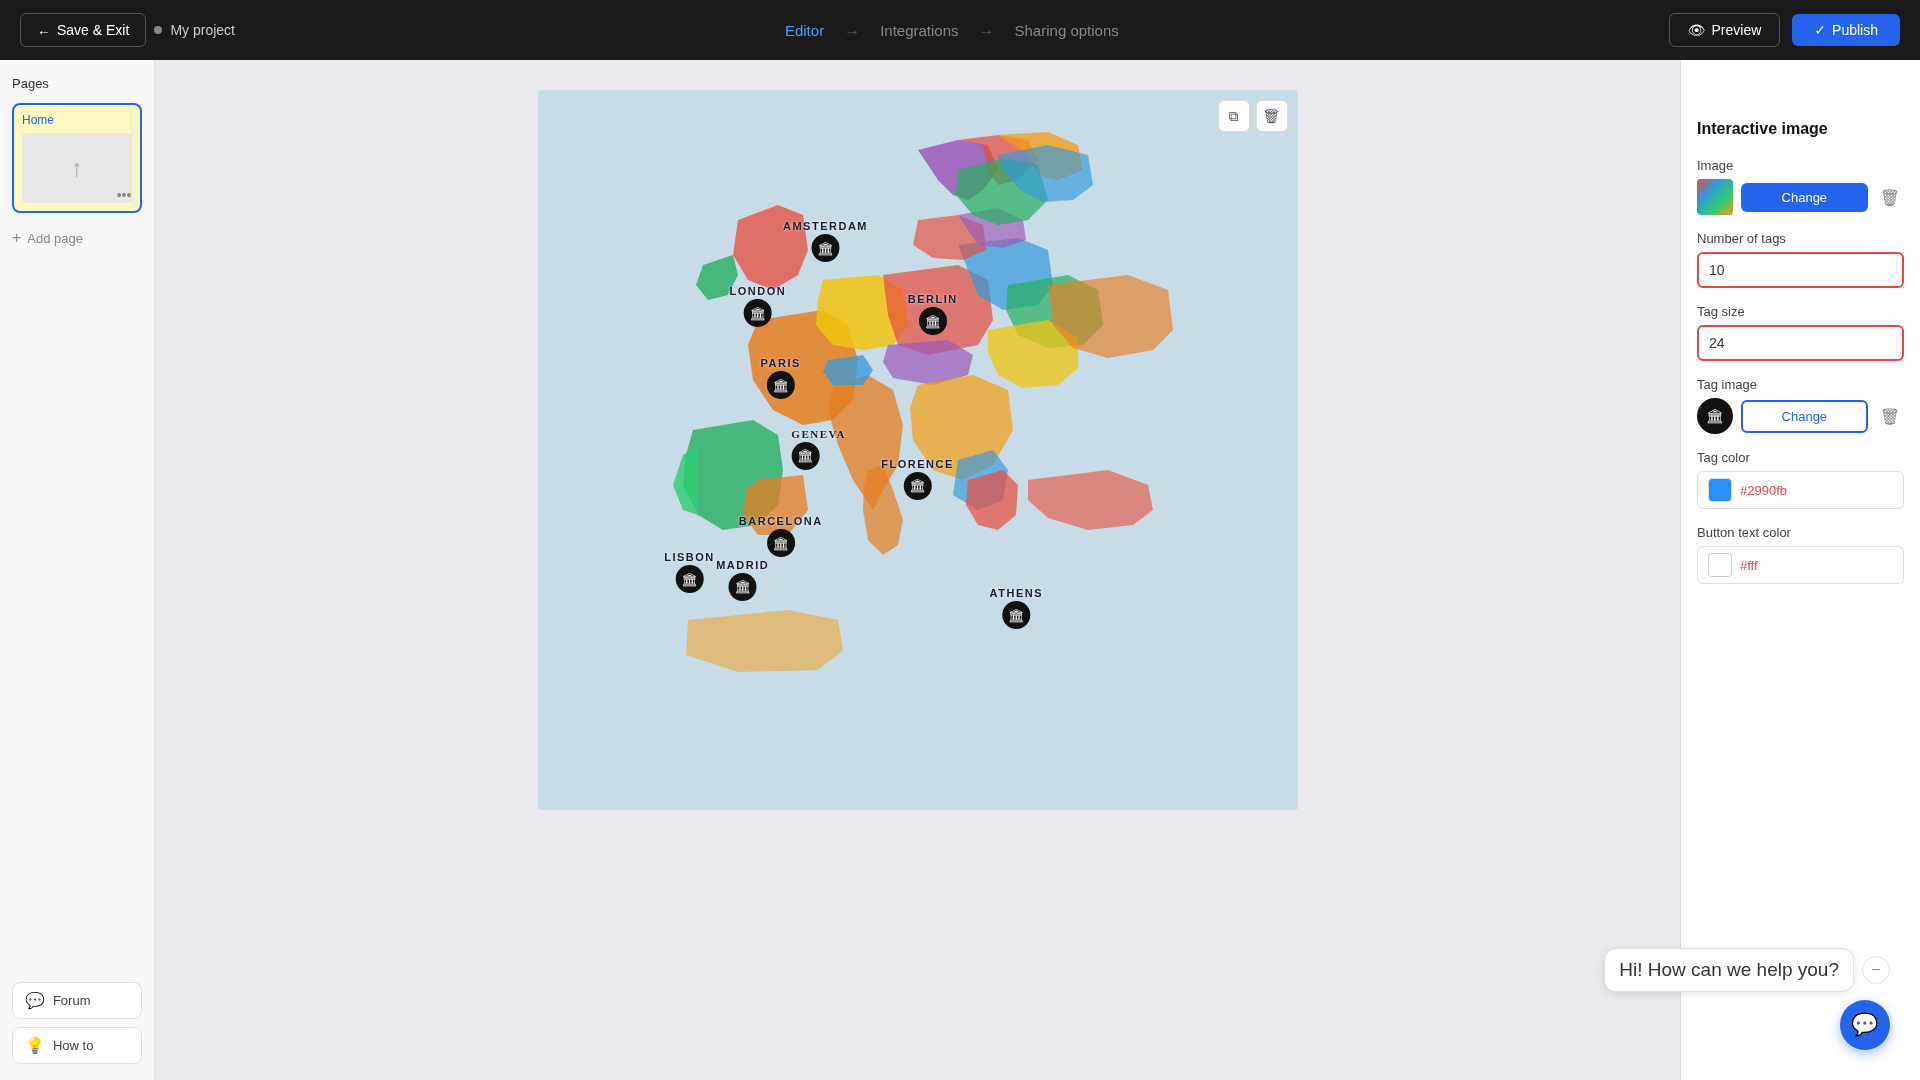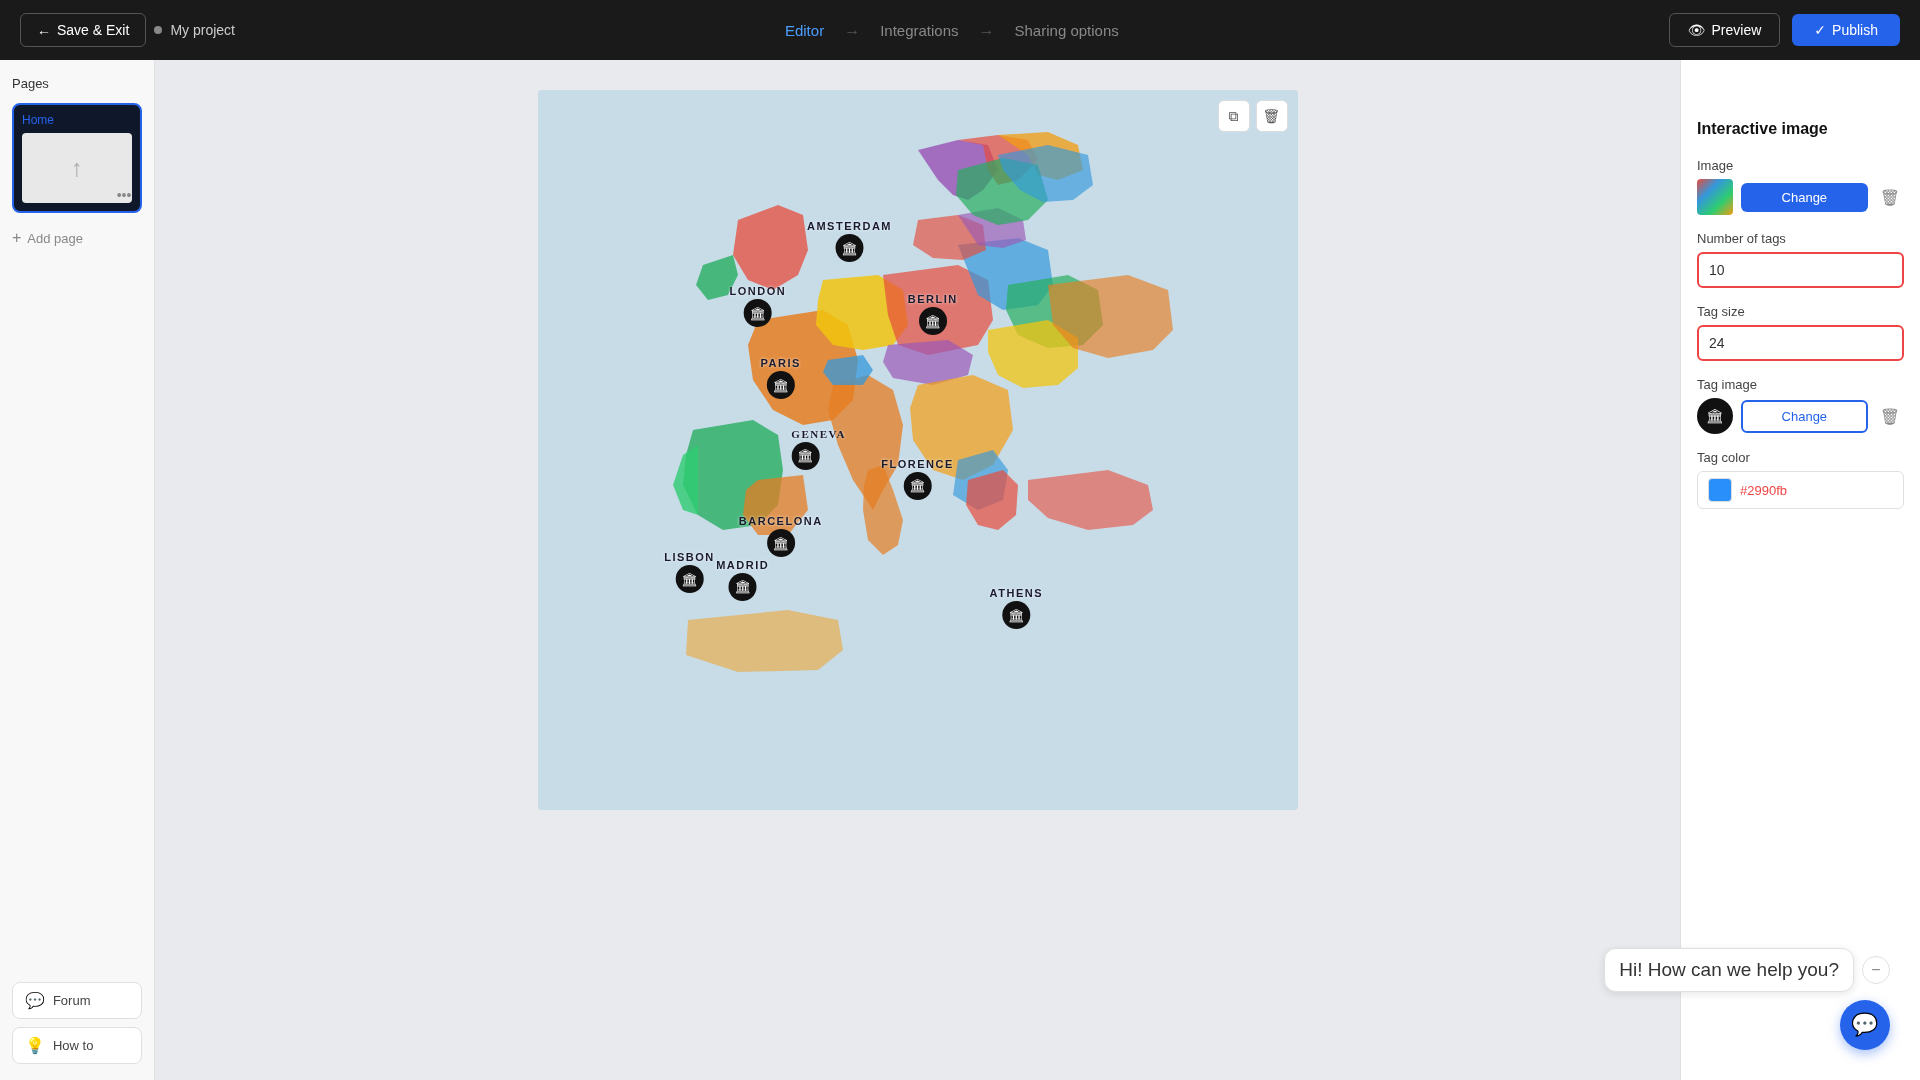--- a/index.html
+++ b/index.html
@@ -45,21 +45,21 @@
 
     
     .sidebar {
       width: 155px; background: #f8f8f8; border-right: 1px solid #e0e0e0;
       display: flex; flex-direction: column; padding: 16px 12px;
       flex-shrink: 0;
     }
     .pages-title { font-size: 13px; font-weight: 400; color: #333; margin-bottom: 12px; }
     .page-card {
       border: 2px solid #2563eb; border-radius: 8px; padding: 8px;
-      background: #0f172a; margin-bottom: 12px; cursor: pointer;
+      background: #fef9c3; margin-bottom: 12px; cursor: pointer;
       position: relative;
     }
     .page-card-label { font-size: 12px; color: #2563eb; font-weight: 500; margin-bottom: 6px; }
     .page-thumbnail {
       width: 100%; height: 70px; background: #e8e8e8; border-radius: 4px;
       display: flex; align-items: center; justify-content: center;
     }
     .page-thumb-icon { color: #aaa; font-size: 24px; }
     .page-more-btn {
       position: absolute; bottom: 6px; right: 6px;
@@ -304,21 +304,21 @@
         <path d="M420,80 L465,68 L500,75 L510,110 L490,130 L460,135 L435,125 L418,105 Z" fill="#27ae60" opacity="0.7"></path>
         <path d="M460,65 L510,55 L550,65 L555,95 L535,110 L505,112 L482,100 L465,80 Z" fill="#3498db" opacity="0.65"></path>
 
         <path d="M490,390 L570,380 L610,395 L615,420 L595,435 L550,440 L510,428 L490,410 Z" fill="#e74c3c" opacity="0.6"></path>
 
         <path d="M150,530 L250,520 L300,530 L305,560 L280,580 L200,582 L148,565 Z" fill="#f39c12" opacity="0.5"></path>
       </svg>
 
       
       <div class="cities-overlay" id="cities-overlay">
-          <div class="city-marker" style="position: absolute; left: 312px; top: 151.2px; transform: translate(-50%, -50%); display: flex; flex-direction: column; align-items: center;">
+          <div class="city-marker" style="position: absolute; left: 288px; top: 151.2px; transform: translate(-50%, -50%); display: flex; flex-direction: column; align-items: center;">
             <div class="city-label" style="font-size: 11px; font-weight: 700; letter-spacing: 1.5px; color: rgb(26, 26, 46); margin-bottom: 2px; white-space: nowrap; text-shadow: rgba(255, 255, 255, 0.8) 0px 0px 3px;">AMSTERDAM</div>
             <div class="city-pin" style="width: 28px; height: 28px; background: rgb(17, 17, 17); border-radius: 50%; display: flex; align-items: center; justify-content: center; color: rgb(255, 255, 255); font-size: 13px; cursor: pointer;">🏛</div>
           </div>
           <div class="city-marker" style="position: absolute; left: 395.2px; top: 180px; transform: translate(-50%, -50%); display: flex; flex-direction: column; align-items: center; margin-top: 44px;">
             <div class="city-label" style="font-size: 11px; font-weight: 700; letter-spacing: 1.5px; color: rgb(26, 26, 46); margin-bottom: 2px; white-space: nowrap; text-shadow: rgba(255, 255, 255, 0.8) 0px 0px 3px;">BERLIN</div>
             <div class="city-pin" style="width: 28px; height: 28px; background: rgb(17, 17, 17); border-radius: 50%; display: flex; align-items: center; justify-content: center; color: rgb(255, 255, 255); font-size: 13px; cursor: pointer;">🏛</div>
           </div>
           <div class="city-marker" style="position: absolute; left: 220.4px; top: 216px; transform: translate(-50%, -50%); display: flex; flex-direction: column; align-items: center;">
             <div class="city-label" style="font-size: 11px; font-weight: 700; letter-spacing: 1.5px; color: rgb(26, 26, 46); margin-bottom: 2px; white-space: nowrap; text-shadow: rgba(255, 255, 255, 0.8) 0px 0px 3px;">LONDON</div>
             <div class="city-pin" style="width: 28px; height: 28px; background: rgb(17, 17, 17); border-radius: 50%; display: flex; align-items: center; justify-content: center; color: rgb(255, 255, 255); font-size: 13px; cursor: pointer;">🏛</div>
@@ -387,20 +387,27 @@
     </div>
 
     <div class="field-group">
       <div class="field-label">Tag color</div>
       <div class="color-row">
         <div class="color-swatch" style="background:#2990fb;"></div>
         <span class="color-value">#2990fb</span>
       </div>
     </div>
 
+    <div class="field-group">
+      <div class="field-label">Button text color</div>
+      <div class="color-row">
+        <div class="color-swatch" style="background:#ffffff; border:1px solid #ccc;"></div>
+        <span class="color-value">#fff</span>
+      </div>
+    </div>
   </div>
 </div>
 
 <div class="chat-widget">
   <div style="display:flex;align-items:center;gap:8px;">
     <div class="chat-bubble">Hi! How can we help you?</div>
     <button class="chat-minimize-btn">
       <span>−</span>
     </button>
   </div>

